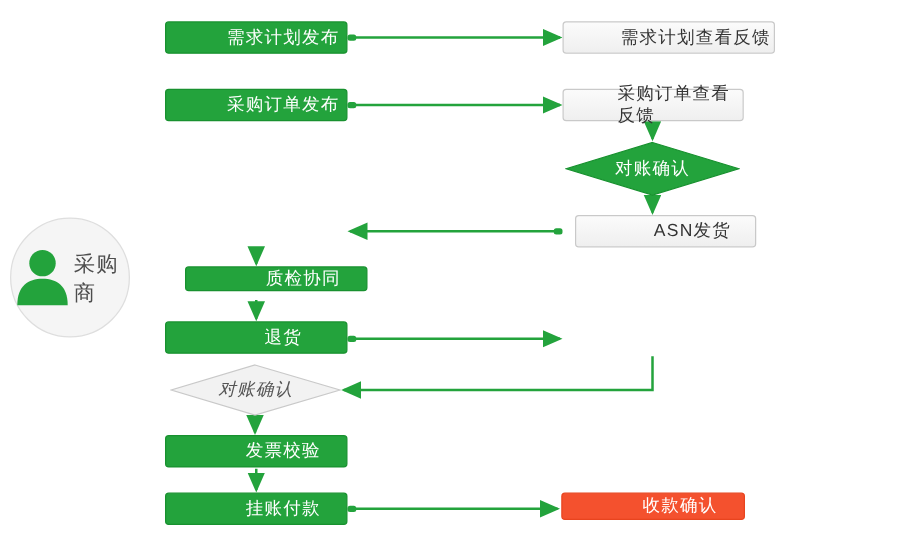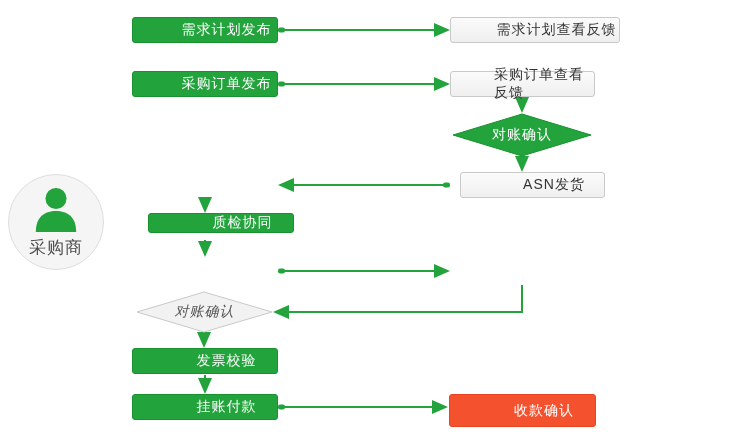--- a/index.html
+++ b/index.html
@@ -14,21 +14,21 @@
 
   .diamond{position:absolute;}
   .diamond svg{position:absolute;left:0;top:0;}
   .diamond .dlabel{position:absolute;left:0;top:0;width:100%;height:100%;
         display:flex;align-items:center;justify-content:center;font-size:14px;letter-spacing:1px;}
   .dlabel-light{color:#ffffff;}
   .dlabel-dark{color:#555555;font-style:italic;}
 
   .actor{position:absolute;width:96px;height:96px;border-radius:50%;
         background:#F5F5F5;border:1px solid #DEDEDE;box-sizing:border-box;
-        display:flex;flex-direction:column;align-items:center;justify-content:center;}
+        display:flex;flex-direction:row;align-items:center;justify-content:center;}
   .actor .aicon{line-height:0;margin-top:2px;}
   .actor .alabel{font-size:17px;color:#4D4D4D;margin-top:1px;letter-spacing:1px;}
 
   #connectors{position:absolute;left:0;top:0;pointer-events:none;}
 </style>
 </head>
 <body>
 
 <div id="canvas">
 
@@ -64,28 +64,29 @@
         <path d="M5 47 C5 31 14 25 26 25 C38 25 47 31 47 47 Z" fill="#23A33C"></path>
       </svg>
     </span>
     <span class="alabel">采购商</span>
   </div>
 
 
   <div class="node node-green" style="left:132px;top:17px;width:146px;height:26px">需求计划发布</div>
   <div class="node node-green" style="left:132px;top:71px;width:146px;height:26px">采购订单发布</div>
   <div class="node node-green" style="left:148px;top:213px;width:146px;height:20px">质检协同</div>
+  <div class="node node-green" style="left:132px;top:257px;width:146px;height:26px">退货</div>
   <div class="node node-green" style="left:132px;top:348px;width:146px;height:26px">发票校验</div>
   <div class="node node-green" style="left:132px;top:394px;width:146px;height:26px">挂账付款</div>
 
   <div class="node node-white" style="left:450px;top:17px;width:170px;height:26px">需求计划查看反馈</div>
   <div class="node node-white" style="left:450px;top:71px;width:145px;height:26px">采购订单查看反馈</div>
   <div class="node node-white" style="left:460px;top:172px;width:145px;height:26px">ASN发货</div>
 
-  <div class="node node-red" style="left:449px;top:394px;width:147px;height:33px">收款确认</div>
+  <div class="node node-red" style="left:449px;top:394px;width:147px;height:22px">收款确认</div>
 
   <div class="diamond" style="left:452px;top:113px;width:140px;height:44px">
     <svg width="140" height="44" viewBox="0 0 140 44">
       <polygon points="70,1 139,22 70,43 1,22" fill="#23A33C" stroke="#18912F" stroke-width="1"></polygon>
     </svg>
     <span class="dlabel dlabel-light">对账确认</span>
   </div>
 
   <div class="diamond" style="left:136px;top:291px;width:137px;height:42px">
     <svg width="137" height="42" viewBox="0 0 137 42">

